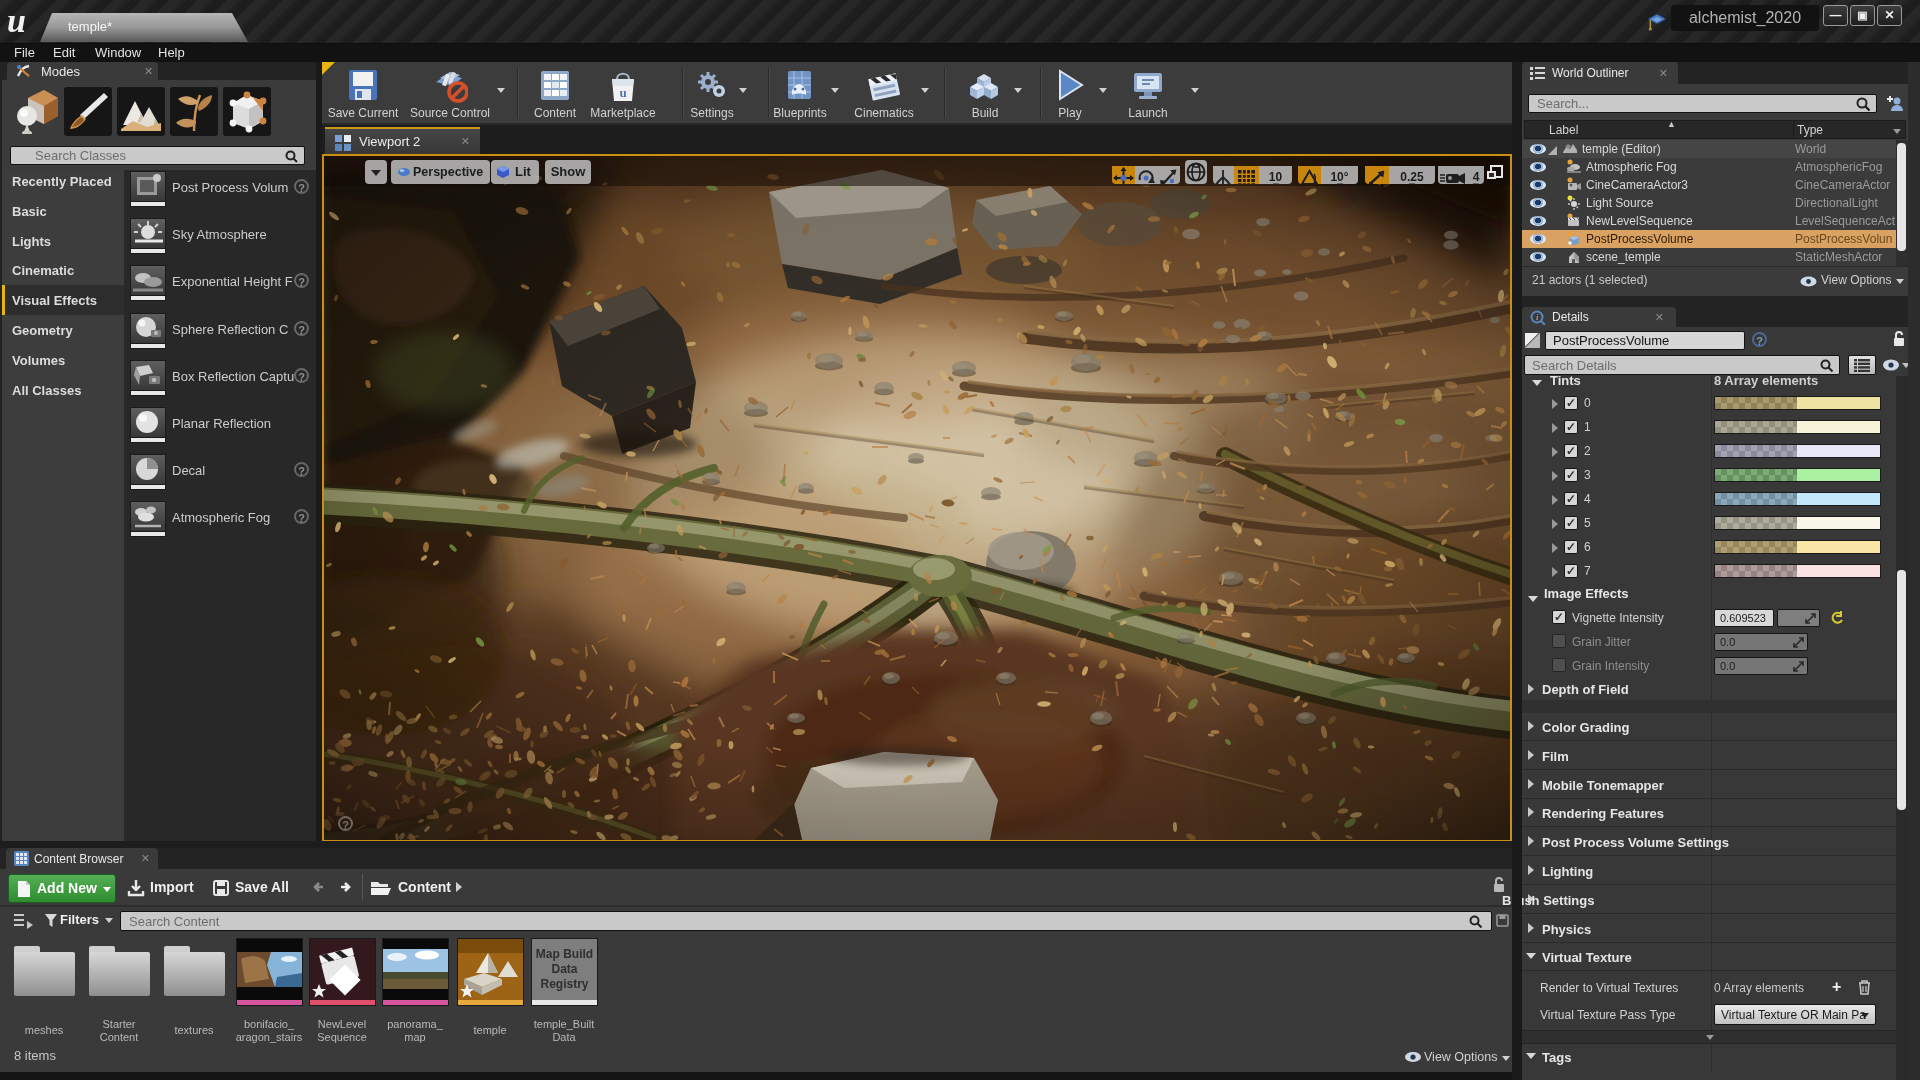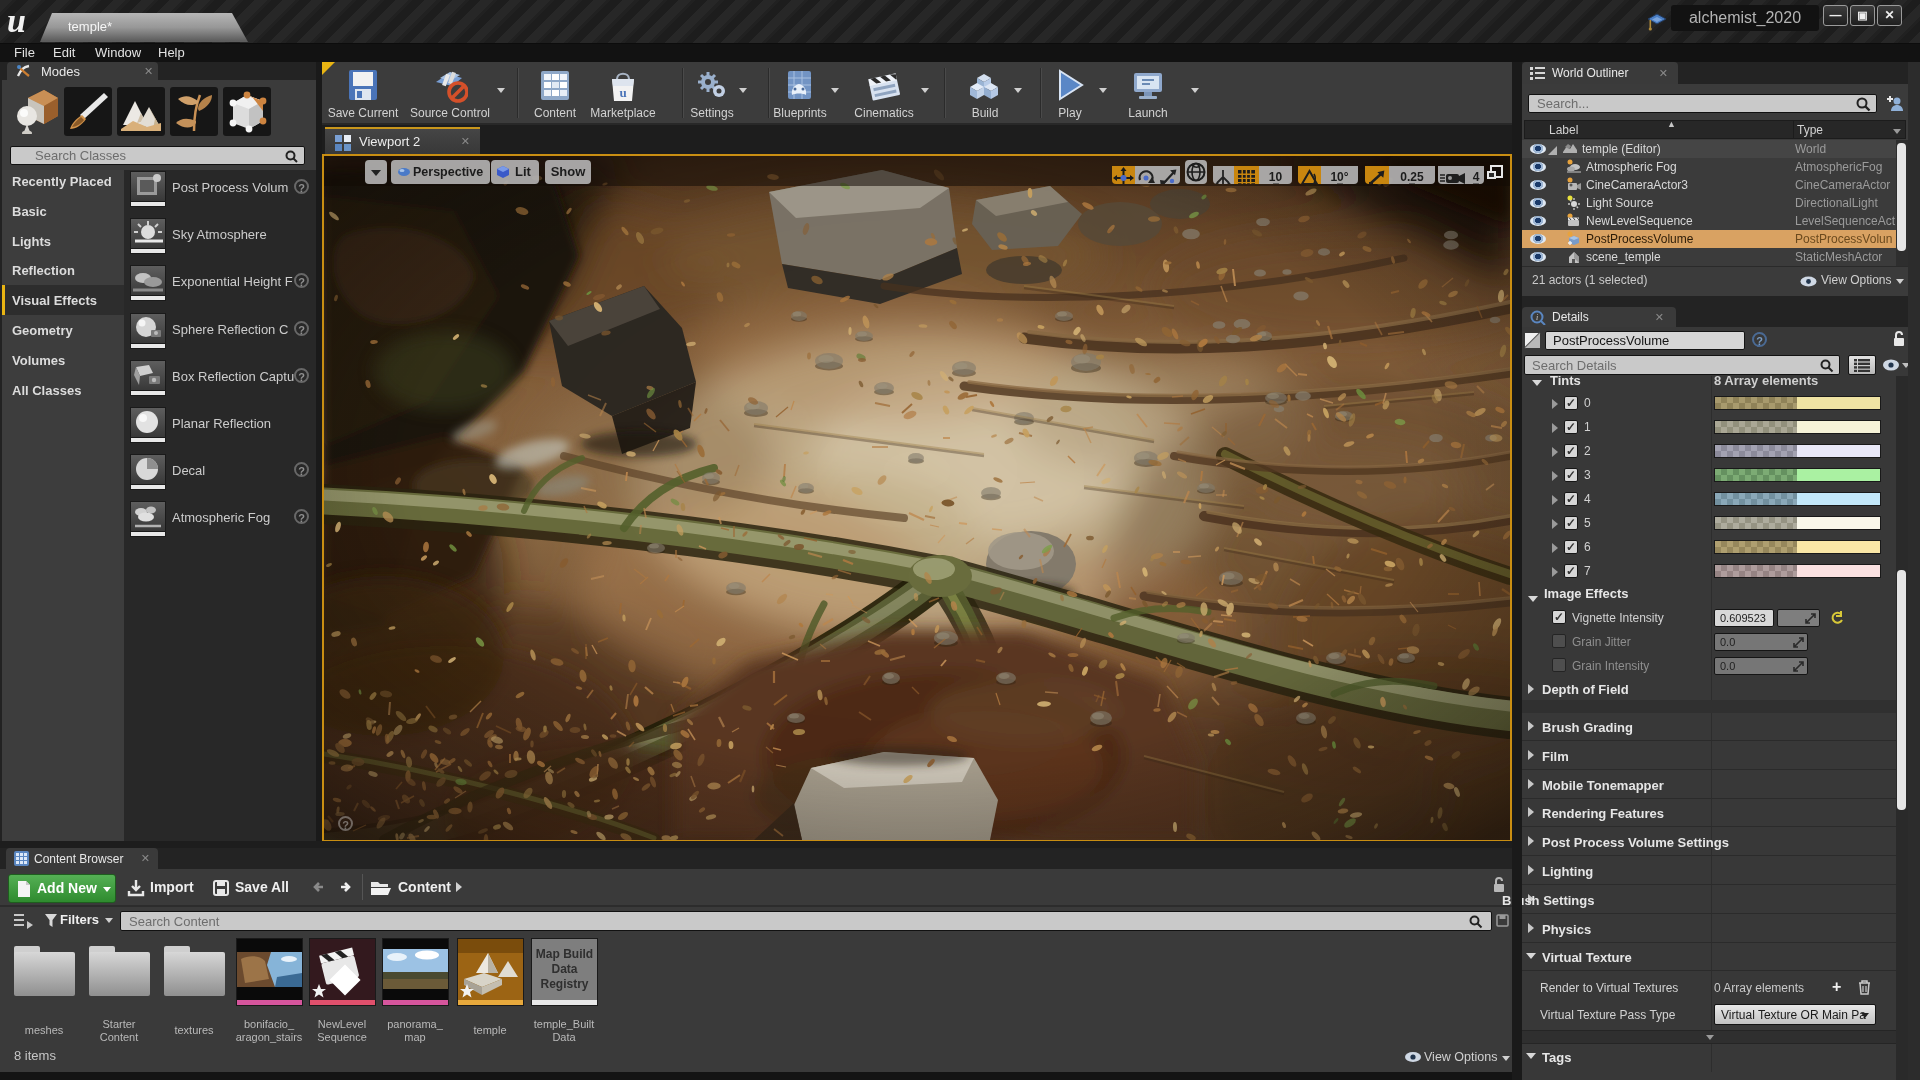--- a/index.html
+++ b/index.html
@@ -171,21 +171,21 @@
       <circle cx="24" cy="8" r="3.4" fill="#cd8440"></circle>
     </svg>
     <div class="abs searchbox" style="left:10px;top:146px;width:295px;height:19px;line-height:18px;padding-left:24px">Search Classes<svg style="position:absolute;right:6px;top:3px" width="13" height="13">
         <circle cx="5.5" cy="5.5" r="4" fill="none" stroke="#222" stroke-width="2"></circle>
         <line x1="8.5" y1="8.5" x2="12" y2="12" stroke="#222" stroke-width="2"></line>
       </svg></div>
     <div class="abs" style="left:2px;top:170px;width:122px;height:671px;background:#3d3d3d"></div>
     <div class="modecat" style="top:174px">Recently Placed</div>
     <div class="modecat" style="top:204px">Basic</div>
     <div class="modecat" style="top:234px">Lights</div>
-    <div class="modecat" style="top:263px">Reflection</div>
+    <div class="modecat" style="top:263px">Cinematic</div>
     <div class="abs" style="left:2px;top:285px;width:122px;height:30px;background:#2d2d2d;border-left:3px solid #e8b413"></div>
     <div class="modecat" style="top:293px">Visual Effects</div>
     <div class="modecat" style="top:323px">Geometry</div>
     <div class="modecat" style="top:353px">Volumes</div>
     <div class="modecat" style="top:383px">All Classes</div>
     <div class="abs" style="left:124px;top:170px;width:192px;height:671px;background:#282828"></div>
     <div class="icobox" style="top:171px">
       <div class="icoimg">
         <svg width="34" height="29">
           <rect x="6" y="5" width="20" height="18" fill="#9a9a9a"></rect>
@@ -2007,21 +2007,21 @@
     <div class="chk0" style="left:1552px;top:658px"></div>
     <div class="pname" style="left:1572px;top:659px;color:#8e8e8e">Grain Intensity</div>
     <div class="valbox valgray" style="left:1714px;top:657px;width:94px;height:18px">0.0<svg style="position:absolute;right:3px;top:3px" width="11" height="11">
         <path d="M1,10 L10,1 M1,6 L1,10 L5,10 M10,5 L10,1 L6,1" stroke="#2a2a2a" stroke-width="1.6" fill="none"></path>
       </svg></div>
     <span class="tri-r" style="position:absolute;left:1528px;top:684px;border-left-color:#c8c8c8"></span>
     <div class="abs" style="left:1542px;top:682px;color:#e6e6e6;font-size:13px;font-weight:bold">Depth of Field</div>
     <div class="abs" style="left:1522px;top:700px;width:374px;height:13px;background:#303030"></div>
     <div class="abs" style="left:1522px;top:713px;width:374px;height:28px;border-bottom:1px solid #2b2b2b"></div>
     <span class="tri-r" style="position:absolute;left:1528px;top:721px;border-left-color:#c8c8c8"></span>
-    <div class="abs secthdr" style="left:1542px;top:720px">Brush Grading</div>
+    <div class="abs secthdr" style="left:1542px;top:720px">Color Grading</div>
     <div class="abs" style="left:1522px;top:742px;width:374px;height:28px;border-bottom:1px solid #2b2b2b"></div>
     <span class="tri-r" style="position:absolute;left:1528px;top:750px;border-left-color:#c8c8c8"></span>
     <div class="abs secthdr" style="left:1542px;top:749px">Film</div>
     <div class="abs" style="left:1522px;top:771px;width:374px;height:28px;border-bottom:1px solid #2b2b2b"></div>
     <span class="tri-r" style="position:absolute;left:1528px;top:779px;border-left-color:#c8c8c8"></span>
     <div class="abs secthdr" style="left:1542px;top:778px">Mobile Tonemapper</div>
     <div class="abs" style="left:1522px;top:799px;width:374px;height:28px;border-bottom:1px solid #2b2b2b"></div>
     <span class="tri-r" style="position:absolute;left:1528px;top:807px;border-left-color:#c8c8c8"></span>
     <div class="abs secthdr" style="left:1542px;top:806px">Rendering Features</div>
     <div class="abs" style="left:1522px;top:828px;width:374px;height:28px;border-bottom:1px solid #2b2b2b"></div>

